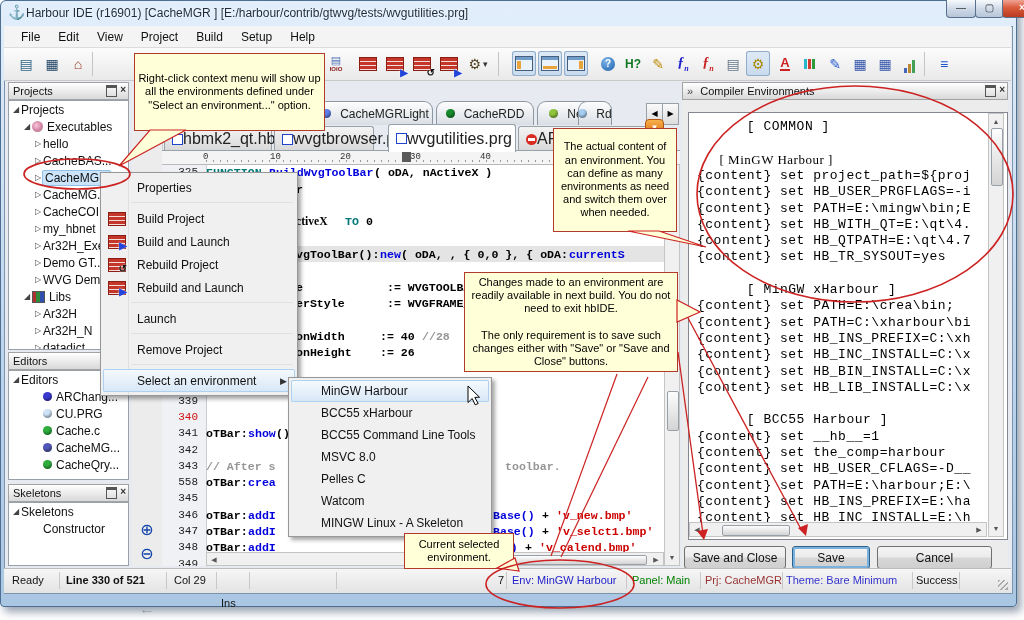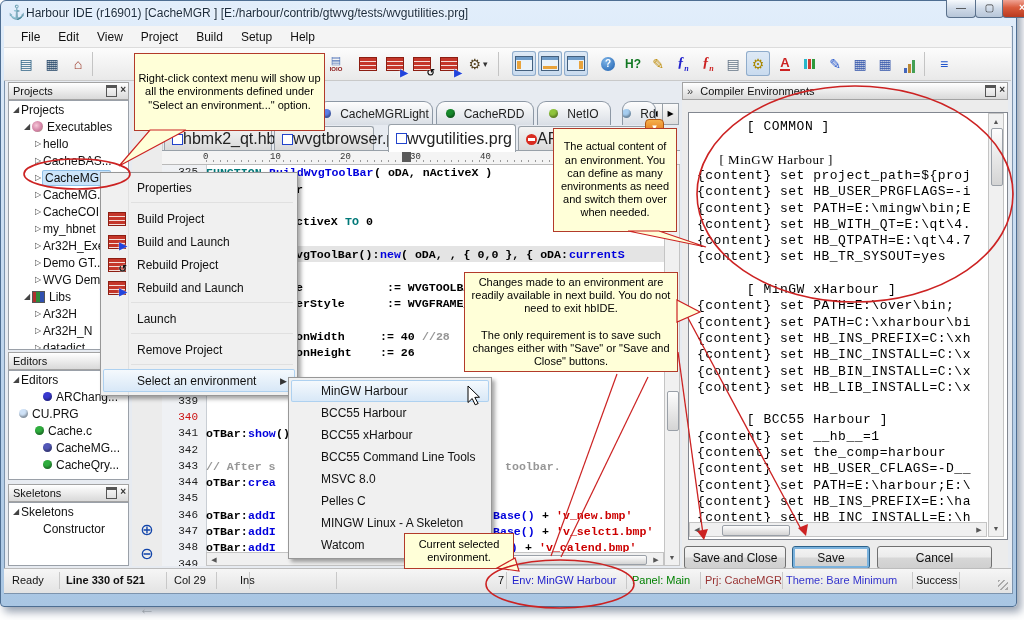--- a/index.html
+++ b/index.html
@@ -335,26 +335,26 @@
 <div class="panel-c" id="tree-editors" style="left:8px;top:370px;width:121px;height:110px">
     <div class="trow" style="padding-left: 2px;">
       <span class="arrow">◢</span>
       <span class="lbl">Editors</span>
     </div>
     <div class="trow" style="padding-left: 24px;">
       <span class="arrow"></span>
       <span class="dot" style="background: rgb(58, 58, 208);"></span>
       <span class="lbl">ARChang...</span>
     </div>
-    <div class="trow" style="">
+    <div class="trow" style="padding-left: 24px;">
       <span class="arrow"></span>
       <span class="dot" style="background: rgb(207, 226, 247);"></span>
       <span class="lbl">CU.PRG</span>
     </div>
-    <div class="trow" style="padding-left: 16px;">
+    <div class="trow" style="padding-left: 24px;">
       <span class="arrow"></span>
       <span class="dot" style="background: rgb(47, 174, 62);"></span>
       <span class="lbl">Cache.c</span>
     </div>
     <div class="trow" style="padding-left: 24px;">
       <span class="arrow"></span>
       <span class="dot" style="background: rgb(83, 88, 184);"></span>
       <span class="lbl">CacheMG...</span>
     </div>
     <div class="trow" style="padding-left: 24px;">
@@ -436,33 +436,33 @@
       <div class="gnum" style="top: 149px;">334</div>
       <div class="gnum" style="top: 166px;">335</div>
       <div class="gnum" style="top: 182px;">336</div>
       <div class="gnum" style="top: 198px;">337</div>
       <div class="gnum" style="top: 214px;">338</div>
       <div class="gnum" style="top: 231px;">339</div>
       <div class="gnum red" style="top: 247px;">340</div>
       <div class="gnum" style="top: 263px;">341</div>
       <div class="gnum" style="top: 280px;">342</div>
       <div class="gnum" style="top: 296px;">343</div>
-      <div class="gnum" style="top: 312px;">344</div>
+      <div class="gnum" style="top: 312px;">558</div>
       <div class="gnum" style="top: 328px;">345</div>
       <div class="gnum" style="top: 345px;">346</div>
       <div class="gnum" style="top: 361px;">347</div>
       <div class="gnum" style="top: 377px;">348</div>
       <div class="gnum" style="top: 394px;">349</div>
     </div>
   <div id="code-frags">
       <span class="cfrag kw" style="left: 44px; top: 2px;">FUNCTION </span>
       <span class="cfrag fn" style="left: 107px; top: 2px;">BuildWvgToolBar</span>
       <span class="cfrag pl" style="left: 212px; top: 2px;">( oDA, nActiveX )</span>
       <span class="cfrag pl" style="left: 134px; top: 19px;">r</span>
-      <span class="cfrag pl" style="left: 134px; top: 51px;">ctiveX </span>
+      <span class="cfrag pl" style="left: 134px; top: 51px; font-family: Liberation Serif, serif;">ctiveX </span>
       <span class="cfrag kw" style="left: 183px; top: 51px;">TO</span>
       <span class="cfrag pl" style="left: 197px; top: 51px;"> 0</span>
       <span class="cfrag pl" style="left: 134px; top: 84px;">vgToolBar():</span>
       <span class="cfrag fn" style="left: 218px; top: 84px;">new</span>
       <span class="cfrag pl" style="left: 239px; top: 84px;">( oDA, , { 0,0 }, { oDA:</span>
       <span class="cfrag fn" style="left: 407px; top: 84px;">currentS</span>
       <span class="cfrag pl" style="left: 134px; top: 117px;">e</span>
       <span class="cfrag pl" style="left: 225px; top: 117px;">:= WVGTOOLBA</span>
       <span class="cfrag pl" style="left: 134px; top: 133px;">erStyle</span>
       <span class="cfrag pl" style="left: 225px; top: 133px;">:= WVGFRAME_</span>
@@ -523,21 +523,21 @@
     <div class="eline" style="top: 22.3px;"></div>
     <div class="eline" style="top: 38.6px; font-family: Liberation Serif, serif;">      [ MinGW Harbour ]</div>
     <div class="eline" style="top: 54.9px; text-align: center;">{content} set project_path=${proj</div>
     <div class="eline" style="top: 71.2px;">{content} set HB_USER_PRGFLAGS=-i</div>
     <div class="eline" style="top: 87.5px;">{content} set PATH=E:\mingw\bin;E</div>
     <div class="eline" style="top: 103.8px;">{content} set HB_WITH_QT=E:\qt\4.</div>
     <div class="eline" style="top: 120.1px;">{content} set HB_QTPATH=E:\qt\4.7</div>
     <div class="eline" style="top: 136.4px;">{content} set HB_TR_SYSOUT=yes</div>
     <div class="eline" style="top: 152.7px;"></div>
     <div class="eline" style="top: 169px;">      [ MinGW xHarbour ]</div>
-    <div class="eline" style="top: 185.3px;">{content} set PATH=E:\over\bin;</div>
+    <div class="eline" style="top: 185.3px;">{content} set PATH=E:\crea\bin;</div>
     <div class="eline" style="top: 201.6px;">{content} set PATH=C:\xharbour\bi</div>
     <div class="eline" style="top: 217.9px;">{content} set HB_INS_PREFIX=C:\xh</div>
     <div class="eline" style="top: 234.2px;">{content} set HB_INC_INSTALL=C:\x</div>
     <div class="eline" style="top: 250.5px;">{content} set HB_BIN_INSTALL=C:\x</div>
     <div class="eline" style="top: 266.8px;">{content} set HB_LIB_INSTALL=C:\x</div>
     <div class="eline" style="top: 283.1px;"></div>
     <div class="eline" style="top: 299.4px;">      [ BCC55 Harbour ]</div>
     <div class="eline" style="top: 315.7px;">{content} set __hb__=1</div>
     <div class="eline" style="top: 332px;">{content} set the_comp=harbour</div>
     <div class="eline" style="top: 348.3px;">{content} set HB_USER_CFLAGS=-D__</div>
@@ -557,21 +557,21 @@
 </div>
 <div class="btn7" style="left:684px;width:100px">Save and Close</div>
 <div class="btn7 focus" style="left:792px;width:76px">Save</div>
 <div class="btn7" style="left:877px;width:113px">Cancel</div>
 
 <div id="statusbar">
     <div id="grip"></div>
     <span class="ssec" style="left: 8px; color: rgb(17, 17, 17);">Ready</span>
     <span class="ssec" style="left: 62px; color: rgb(17, 17, 17); font-weight: bold;">Line 330 of 521</span>
     <span class="ssec" style="left: 170px; color: rgb(17, 17, 17);">Col 29</span>
-    <span class="ssec" style="left: 236px; color: rgb(17, 17, 17);">Ins</span>
+    <span class="ssec" style="left: 217px; color: rgb(17, 17, 17); margin-top: 23px;">Ins</span>
     <span class="ssec" style="left: 494px; color: rgb(17, 17, 17);">7</span>
     <span class="ssec" style="left: 508px; color: rgb(34, 34, 204);">Env: MinGW Harbour</span>
     <span class="ssec" style="left: 628px; color: rgb(0, 128, 0);">Panel: Main</span>
     <span class="ssec" style="left: 701px; color: rgb(153, 51, 51);">Prj: CacheMGR</span>
     <span class="ssec" style="left: 782px; color: rgb(51, 51, 204);">Theme: Bare Minimum</span>
     <span class="ssec" style="left: 912px; color: rgb(17, 17, 17);">Success</span>
     <span class="ssep" style="left: 55px;"></span>
     <span class="ssep" style="left: 162px;"></span>
     <span class="ssep" style="left: 212px;"></span>
     <span class="ssep" style="left: 245px;"></span>
@@ -626,27 +626,26 @@
       <span>Remove Project</span>
     </div>
     <div class="msep"></div>
     <div class="mi hi">
       <span>Select an environment</span>
       <span class="sub">▶</span>
     </div>
   </div>
 <div id="submenu">
     <div class="smi hi">MinGW Harbour</div>
-    <div class="smi">BCC55 Harbour</div>
     <div class="smi">BCC55 xHarbour</div>
     <div class="smi">BCC55 Command Line Tools</div>
     <div class="smi">MSVC 8.0</div>
     <div class="smi">Pelles C</div>
+    <div class="smi">Watcom</div>
     <div class="smi">MINGW Linux - A Skeleton</div>
-    <div class="smi">Watcom</div>
   </div>
 
 <div class="callout" style="left:134px;top:53px;width:191px;height:78px">Right-click context menu will show up all the environments defined under "Select an environment..." option.</div>
 <div class="callout" style="left:553px;top:128px;width:124px;height:104px">The actual content of an environment. You can define as many environments as need and switch them over when needed.</div>
 <div class="callout" style="left:464px;top:272px;width:214px;height:100px">Changes made to an environment are readily available in next build. You do not need to exit hbIDE.
 
 The only requirement is to save such changes either with "Save" or "Save and Close" buttons.</div>
 <div class="callout" style="left:404px;top:533px;width:110px;height:36px">Current selected environment.</div>
 
 <svg id="overlay" width="1024" height="620" viewBox="0 0 1024 620">
@@ -677,21 +676,21 @@
     <span>CacheMGRLight</span>
   </div>
 <div class="ptab" style="left: 436px; width: 98px;">
     <span class="dot" style="background: rgb(23, 138, 44);"></span>
     <span>CacheRDD</span>
   </div>
 <div class="ptab" style="left: 537px; width: 74px;">
     <span class="dot" style="background: rgb(143, 196, 60);"></span>
     <span>NetIO</span>
   </div>
-<div class="ptab" style="left: 622px; width: 34px;">
+<div class="ptab" style="left: 578px; width: 34px;">
     <span class="dot" style="background: rgb(165, 205, 240);"></span>
     <span>Rd</span>
   </div>
 <div class="ftab" style="left: 164px; width: 108px;">
     <span class="fico"></span>
     <span>hbmk2_qt.hbs</span>
   </div>
 <div class="ftab" style="left: 274px; width: 100px;">
     <span class="fico"></span>
     <span>wvgtbrowser.prg</span>

